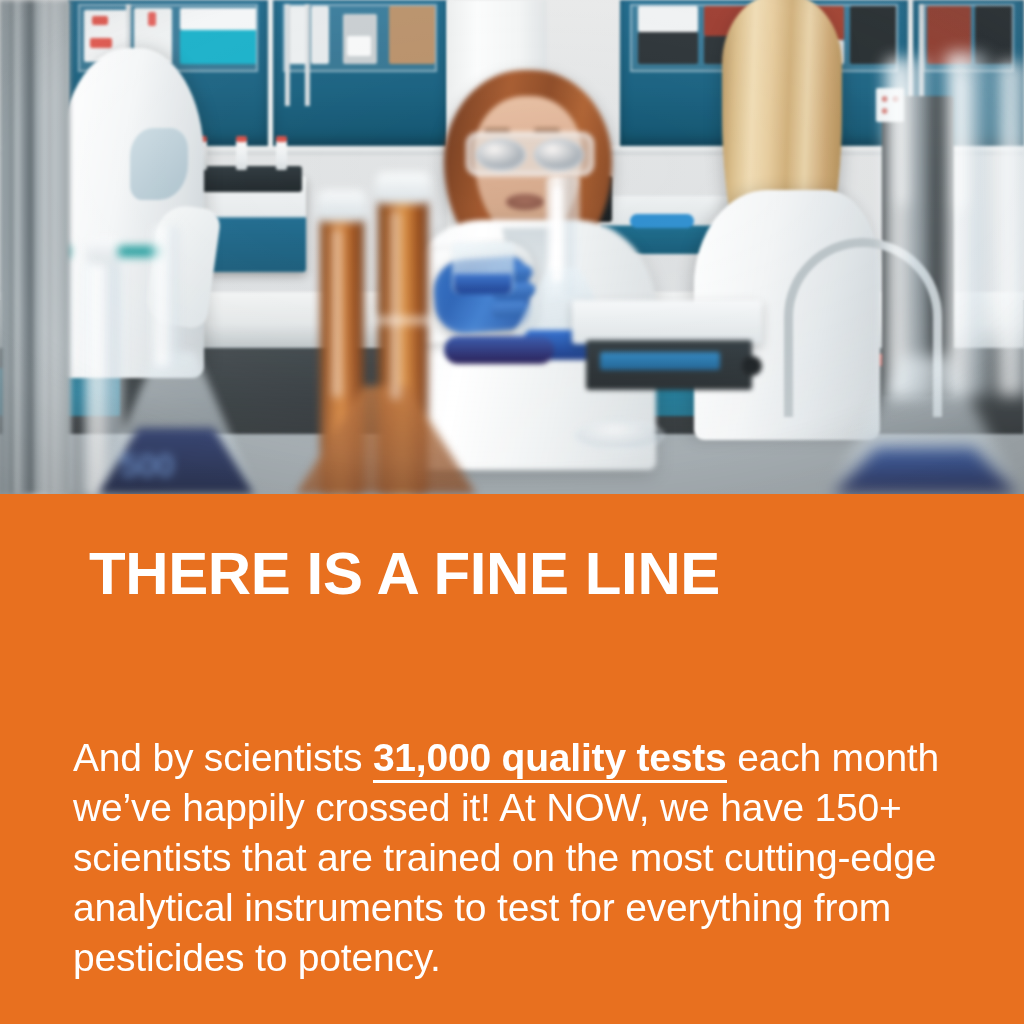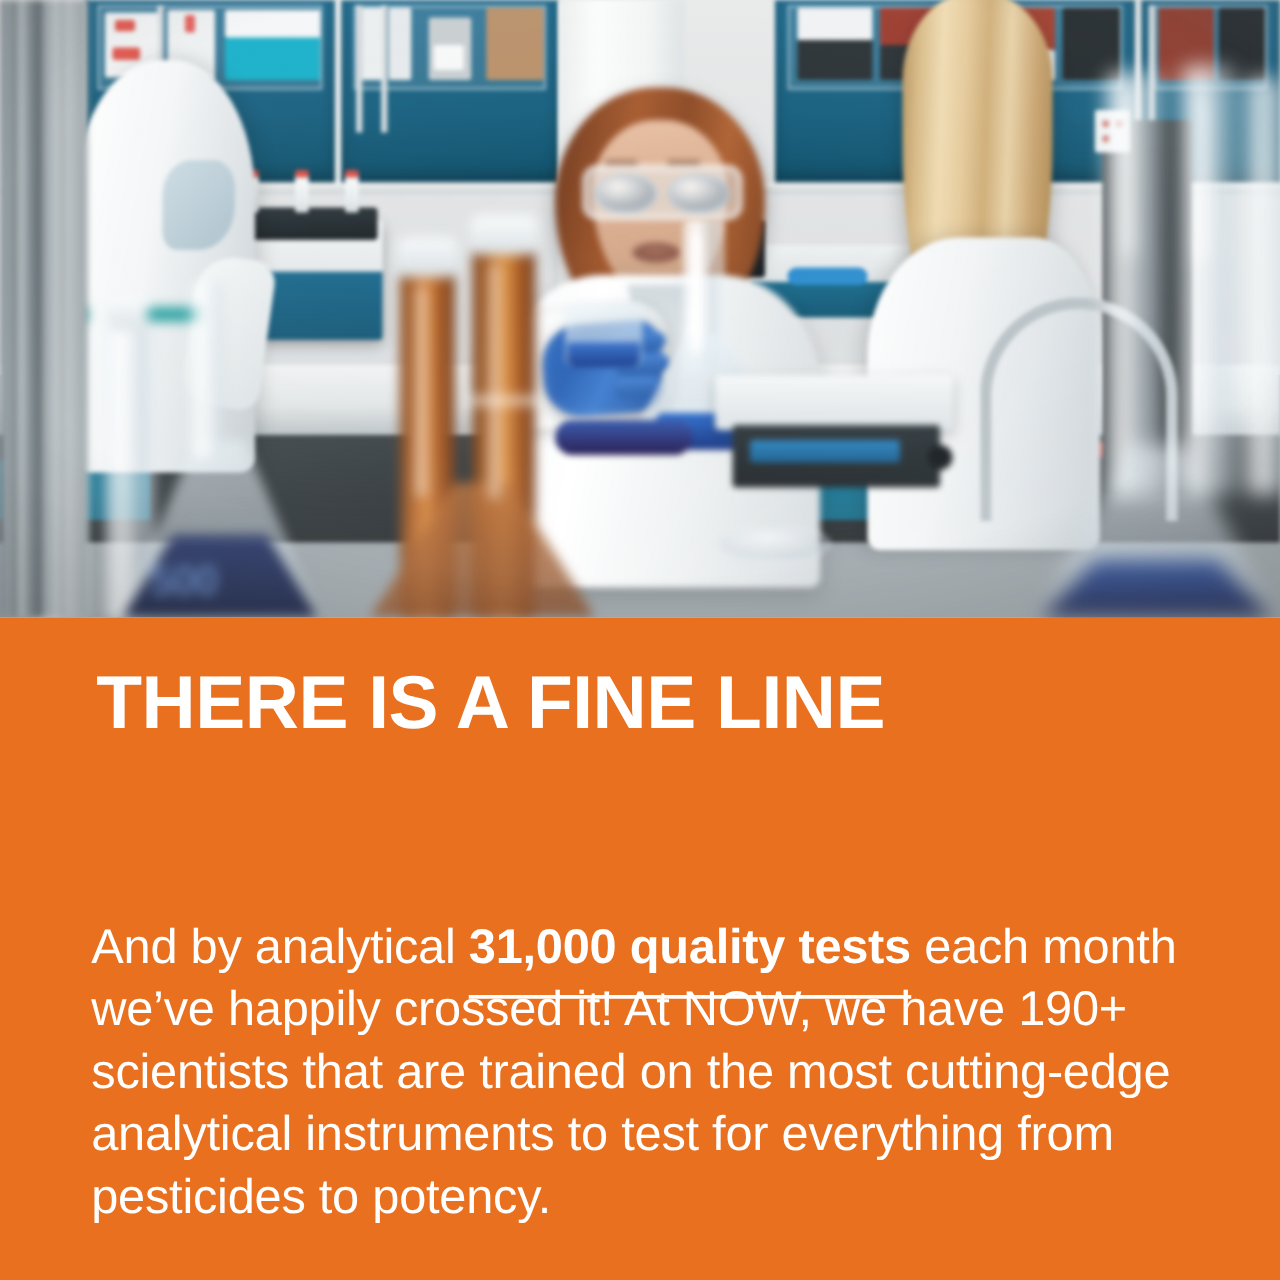--- a/index.html
+++ b/index.html
@@ -293,21 +293,21 @@
     position: absolute;
     left: 0; top: 494px;
     width: 1024px;
     height: 530px;
   }
   .headline {
     position: absolute;
     left: 73px;
     top: 31px;
     width: 900px;
-    margin: 4px;
+    margin: 16px;
     color: #ffffff;
     font-family: "Liberation Sans", sans-serif;
     font-weight: 700;
     font-size: 60px;
     line-height: 66px;
     letter-spacing: -0.4px;
     text-transform: uppercase;
   }
   .headline .hl-line { display: block; white-space: nowrap; }
 
@@ -320,21 +320,21 @@
     color: #ffffff;
     font-family: "Liberation Sans", sans-serif;
     font-weight: 400;
     font-size: 39px;
     line-height: 50px;
     letter-spacing: -0.2px;
   }
   .body-copy .hl {
     font-weight: 700;
     border-bottom: 3px solid #ffffff;
-    padding-bottom: 17px;
+    padding-bottom: 1px;
   }
 </style>
 </head>
 <body>
 
 <div id="poster">
 
   <div class="photo">
 
     <div class="wall"></div>
@@ -572,16 +572,16 @@
     <div class="dof-haze"></div>
     <div class="vignette"></div>
   </div>
 
   <div class="panel" style="background: rgb(232, 112, 31);">
 
     <h1 class="headline">
       <span class="hl-line">THERE IS A FINE LINE</span>
     </h1>
 
-    <p class="body-copy"><span>And by analytical </span><span class="hl">31,000 quality tests</span><span> each month we’ve happily crossed it! At NOW, we have 190+ scientists that are trained on the most cutting-edge analytical instruments to test for everything from pesticides to potency.</span></p>
+    <p class="body-copy"><span>And by scientists </span><span class="hl">31,000 quality tests</span><span> each month we’ve happily crossed it! At NOW, we have 150+ scientists that are trained on the most cutting-edge analytical instruments to test for everything from pesticides to potency.</span></p>
 
   </div>
 </div>
 
 </body></html>

